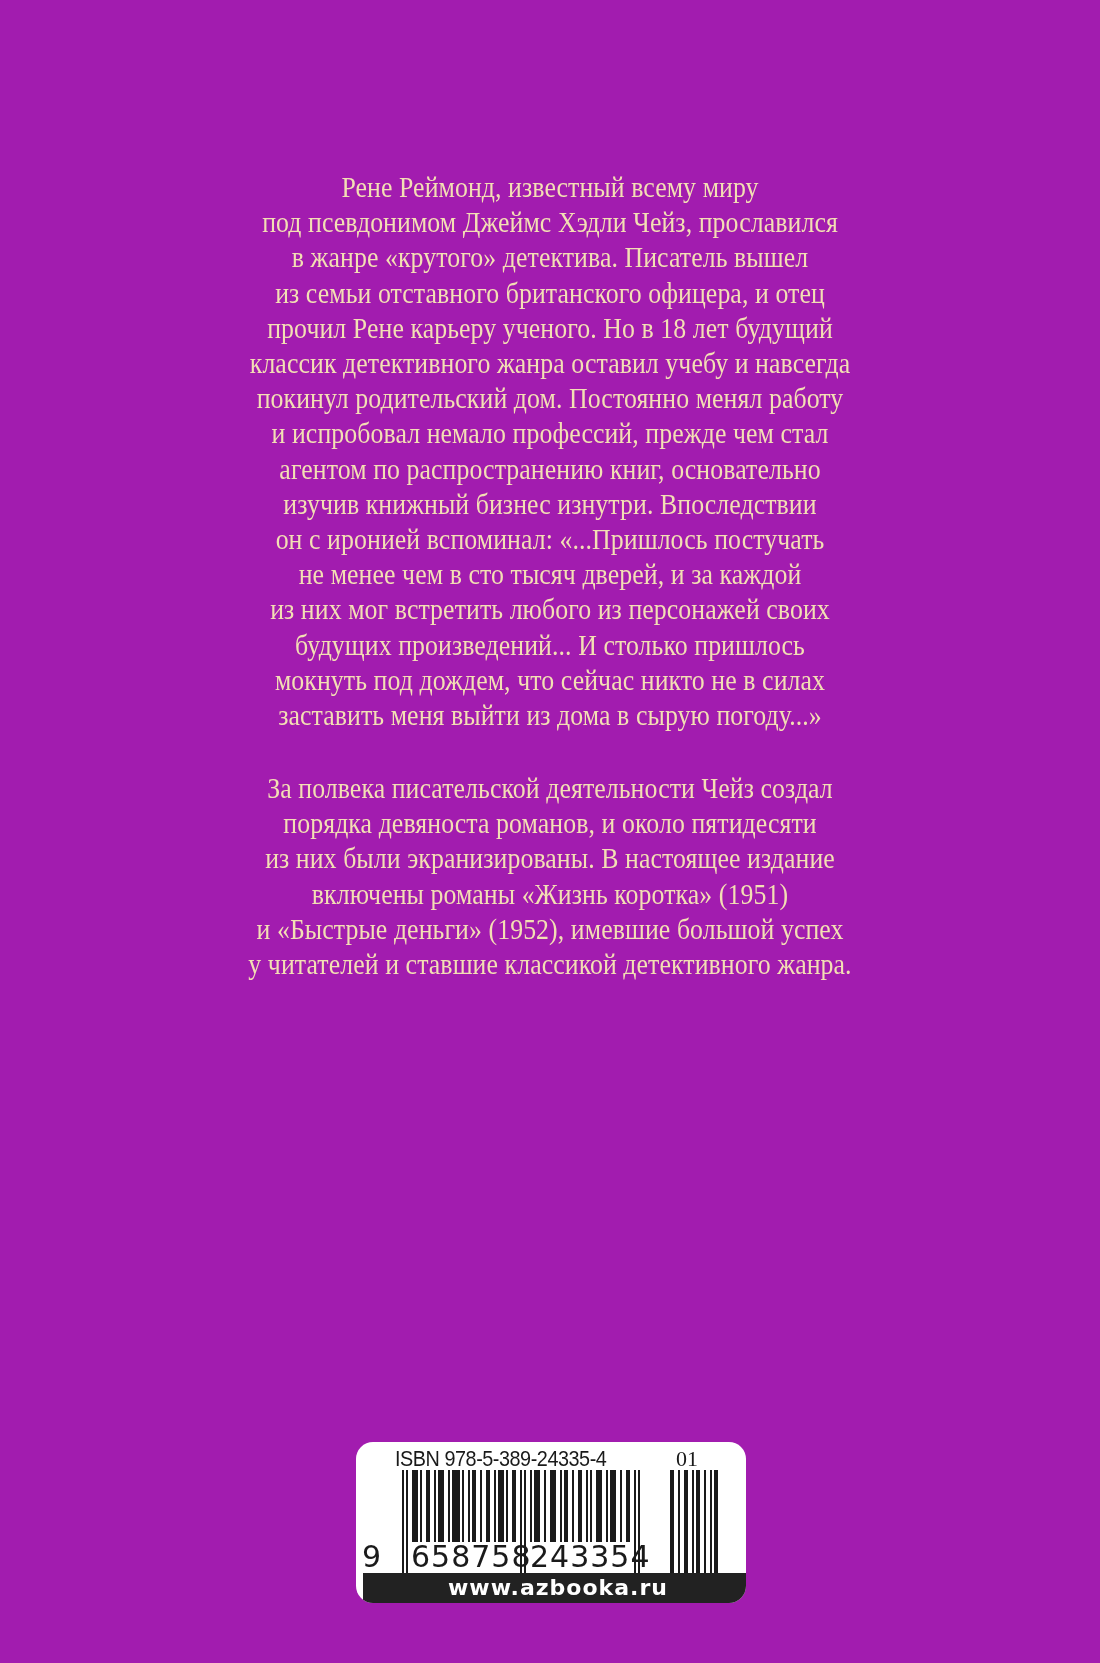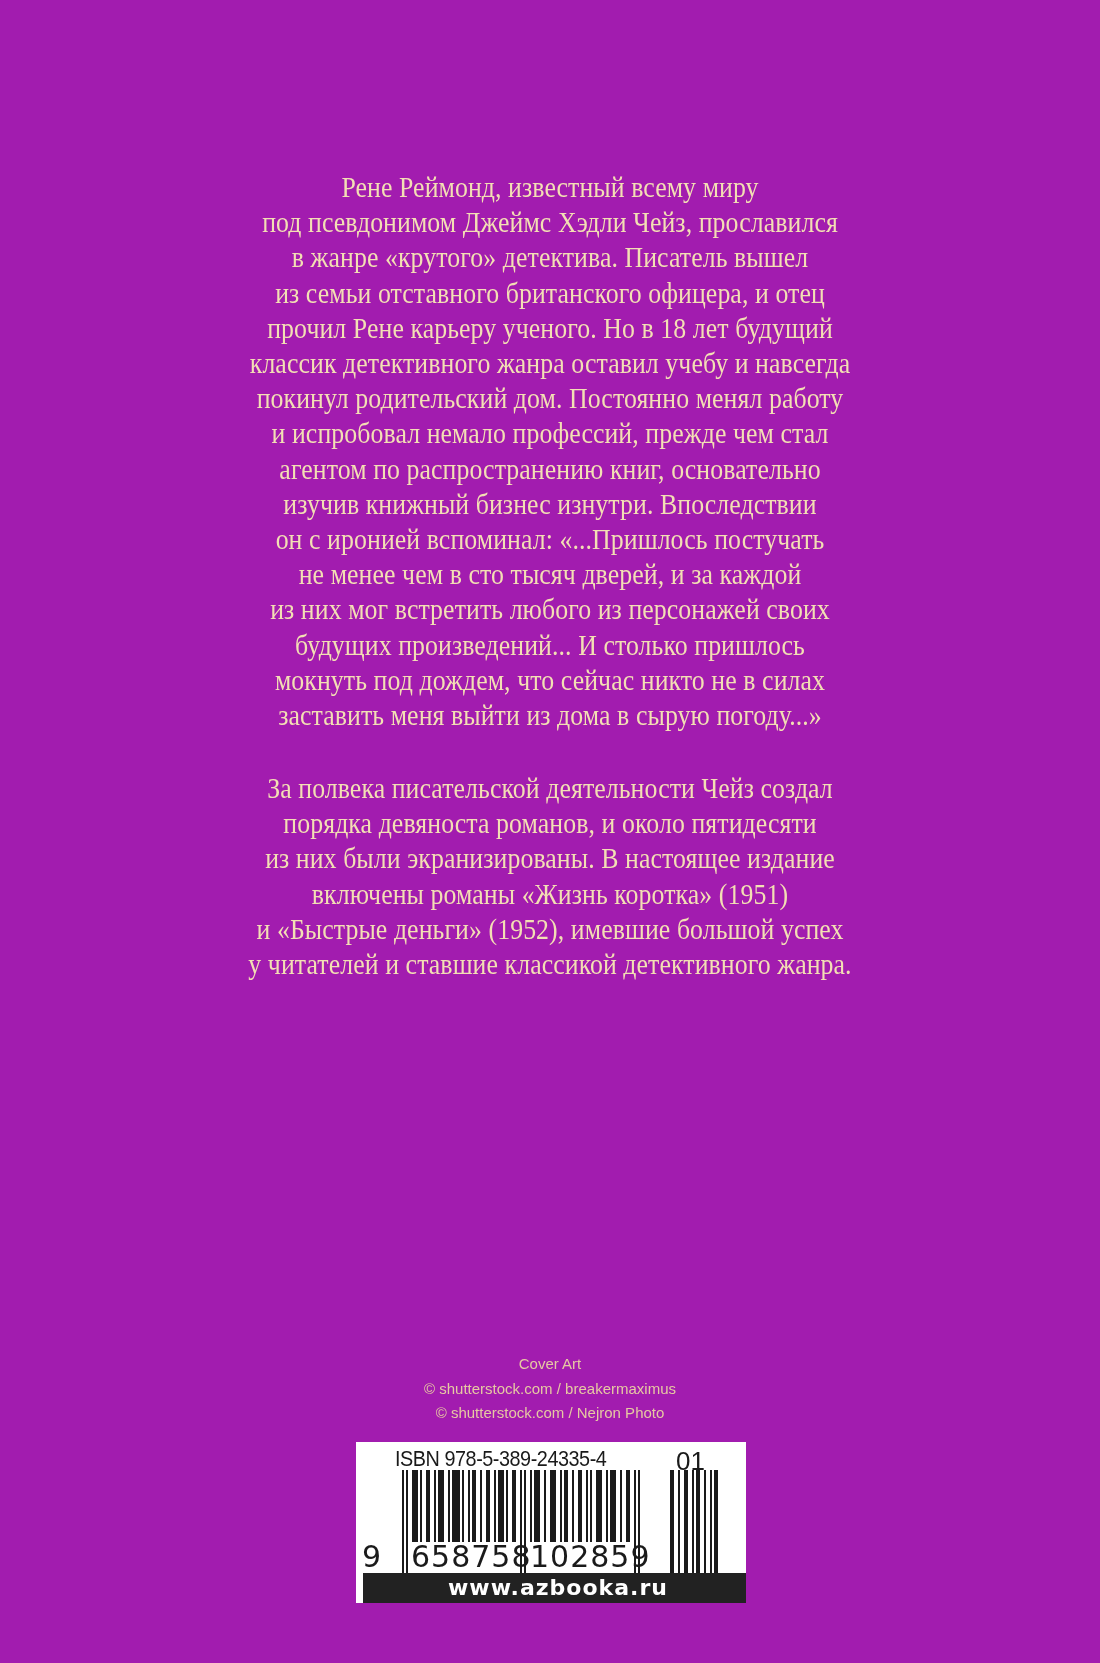--- a/index.html
+++ b/index.html
@@ -52,39 +52,40 @@
     .credits .line { display: block; white-space: nowrap; }
 
     .barcode-box {
       position: absolute;
       left: 356px;
       top: 1442px;
       width: 390px;
       height: 161px;
       background: #ffffff;
       overflow: hidden;
+      border-radius: 17px;
     }
     .isbn-text {
       position: absolute;
       left: 39px;
       top: 4px;
       font-family: "Liberation Sans", "DejaVu Sans", sans-serif;
       font-size: 22px;
       color: #1a1a1a;
       letter-spacing: -0.5px;
       transform: scaleX(0.9);
       transform-origin: 0 0;
       white-space: nowrap;
     }
     .addon-text {
       position: absolute;
       left: 320px;
       top: 4px;
-      font-family: Liberation Sans, sans-serif;
-      font-size: 26px;
+      font-family: Liberation Serif, serif;
+      font-size: 22px;
       color: #1a1a1a;
       white-space: nowrap;
     }
     .bars {
       position: absolute;
       left: 0;
       top: 0;
     }
     .digits {
       position: absolute;
@@ -144,25 +145,20 @@
 
   <div class="blurb p2">
     <span class="line">За полвека писательской деятельности Чейз создал</span>
     <span class="line">порядка девяноста романов, и около пятидесяти</span>
     <span class="line">из них были экранизированы. В настоящее издание</span>
     <span class="line">включены романы «Жизнь коротка» (1951)</span>
     <span class="line">и «Быстрые деньги» (1952), имевшие большой успех</span>
     <span class="line">у читателей и ставшие классикой детективного жанра.</span>
   </div>
 
-  <div class="credits">
-    <span class="line">Cover Art</span>
-    <span class="line">© shutterstock.com / breakermaximus</span>
-    <span class="line">© shutterstock.com / Nejron Photo</span>
-  </div>
 
   <div class="barcode-box">
     <span class="isbn-text">ISBN 978-5-389-24335-4</span>
     <span class="addon-text">01</span>
 
     <svg class="bars" width="390" height="131" viewBox="0 0 390 131">
       <g fill="#1a1a1a">
 
         <rect x="46" y="28" width="2" height="103"></rect>
         <rect x="50" y="28" width="2" height="103"></rect>
@@ -208,20 +204,20 @@
         <rect x="336" y="28" width="2" height="103"></rect>
         <rect x="340" y="28" width="4" height="103"></rect>
         <rect x="348" y="28" width="2" height="103"></rect>
         <rect x="354" y="28" width="2" height="103"></rect>
         <rect x="358" y="28" width="4" height="103"></rect>
       </g>
     </svg>
 
     <span class="digits digit-lead">9</span>
     <span class="digits digit-g1">658758</span>
-    <span class="digits digit-g2">102859</span>
+    <span class="digits digit-g2">243354</span>
 
     <div class="url-band">
       <span class="url-text">www.azbooka.ru</span>
     </div>
   </div>
 
 </div>
 
 </body></html>

